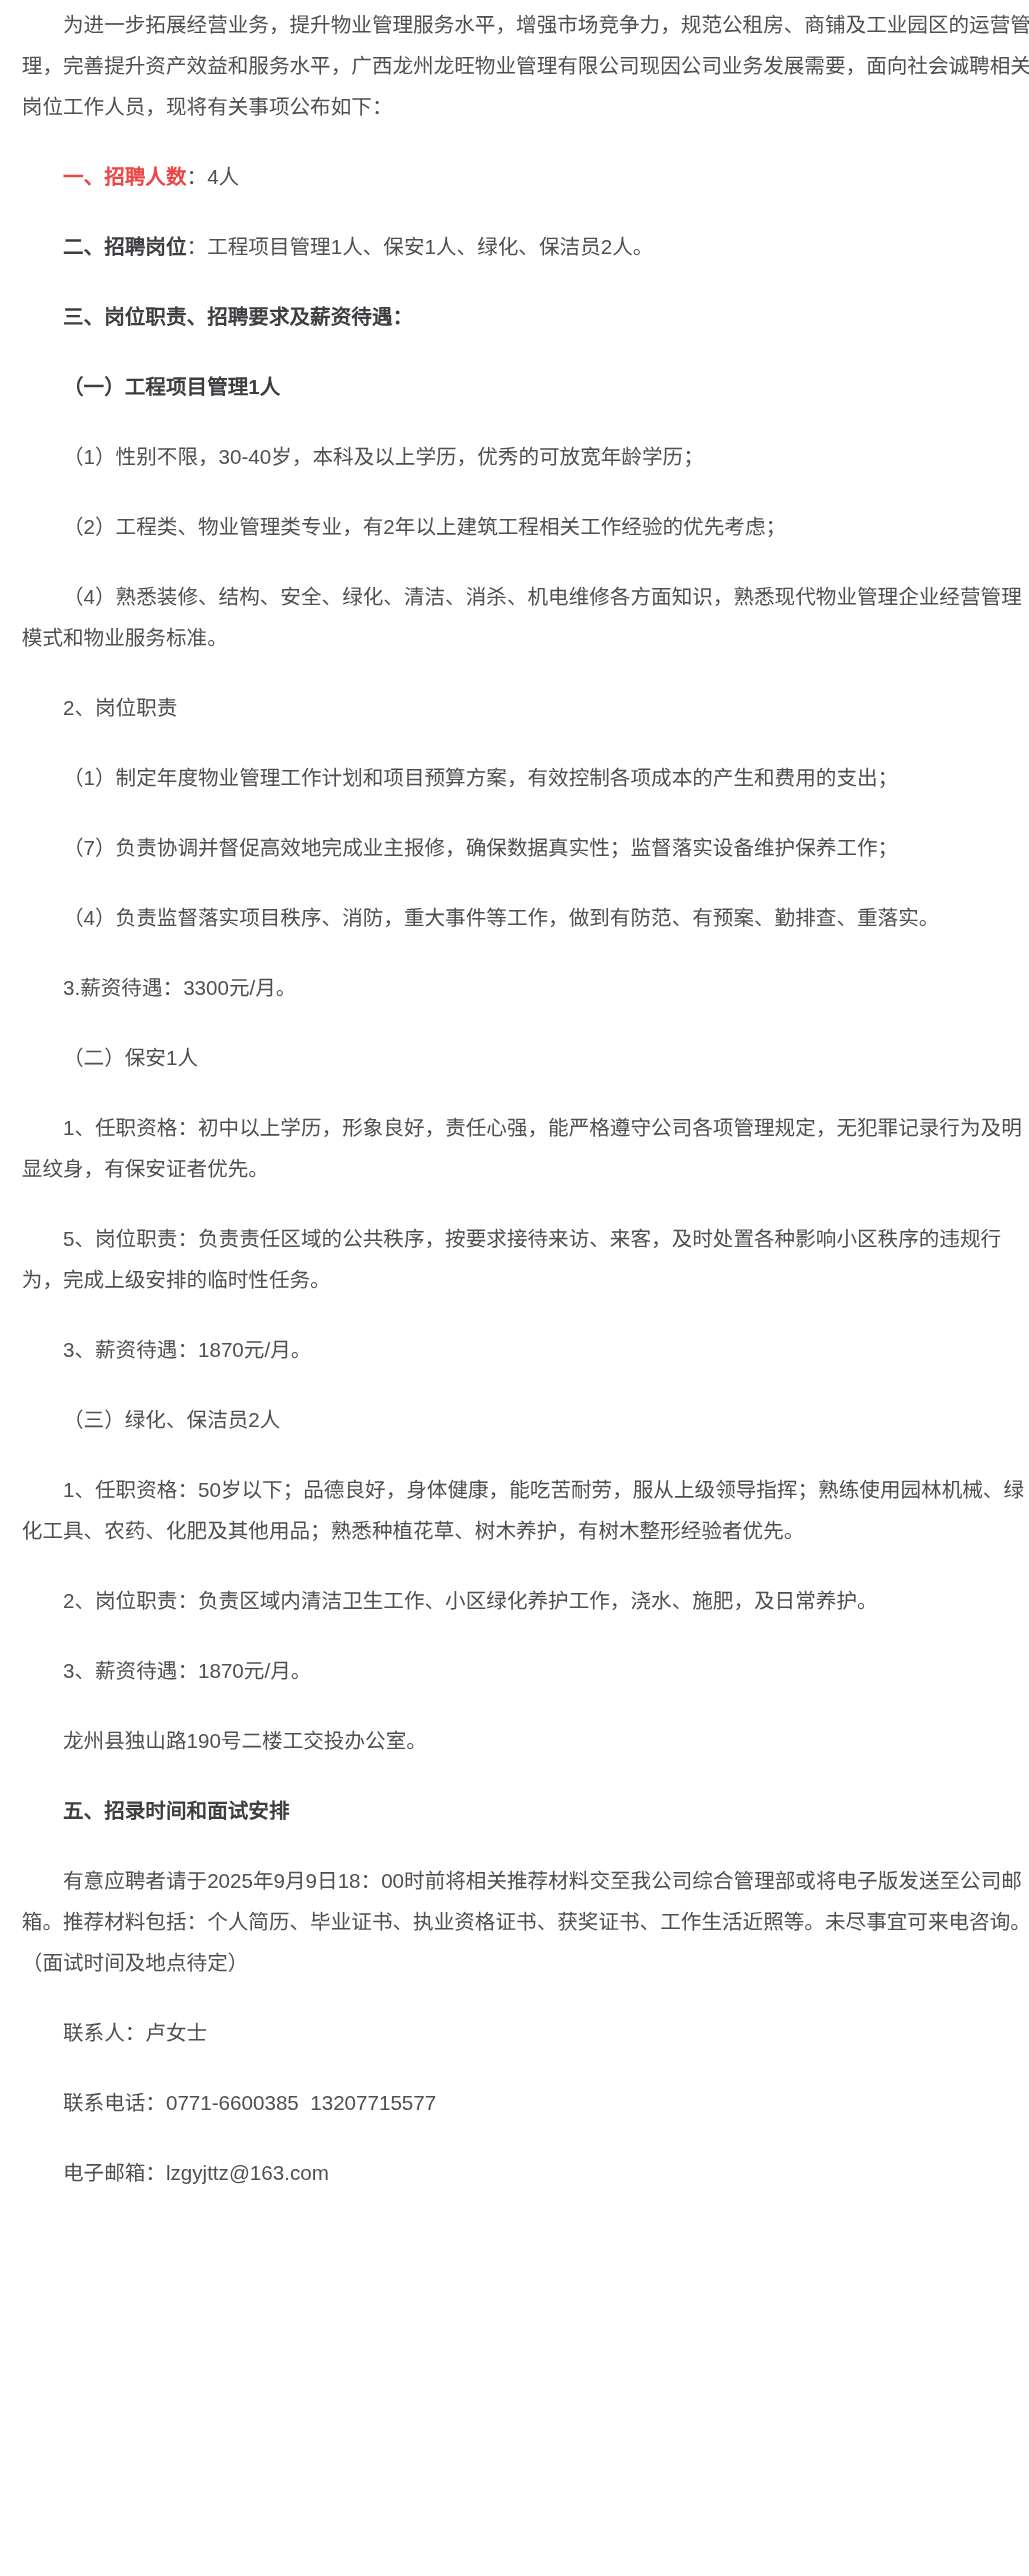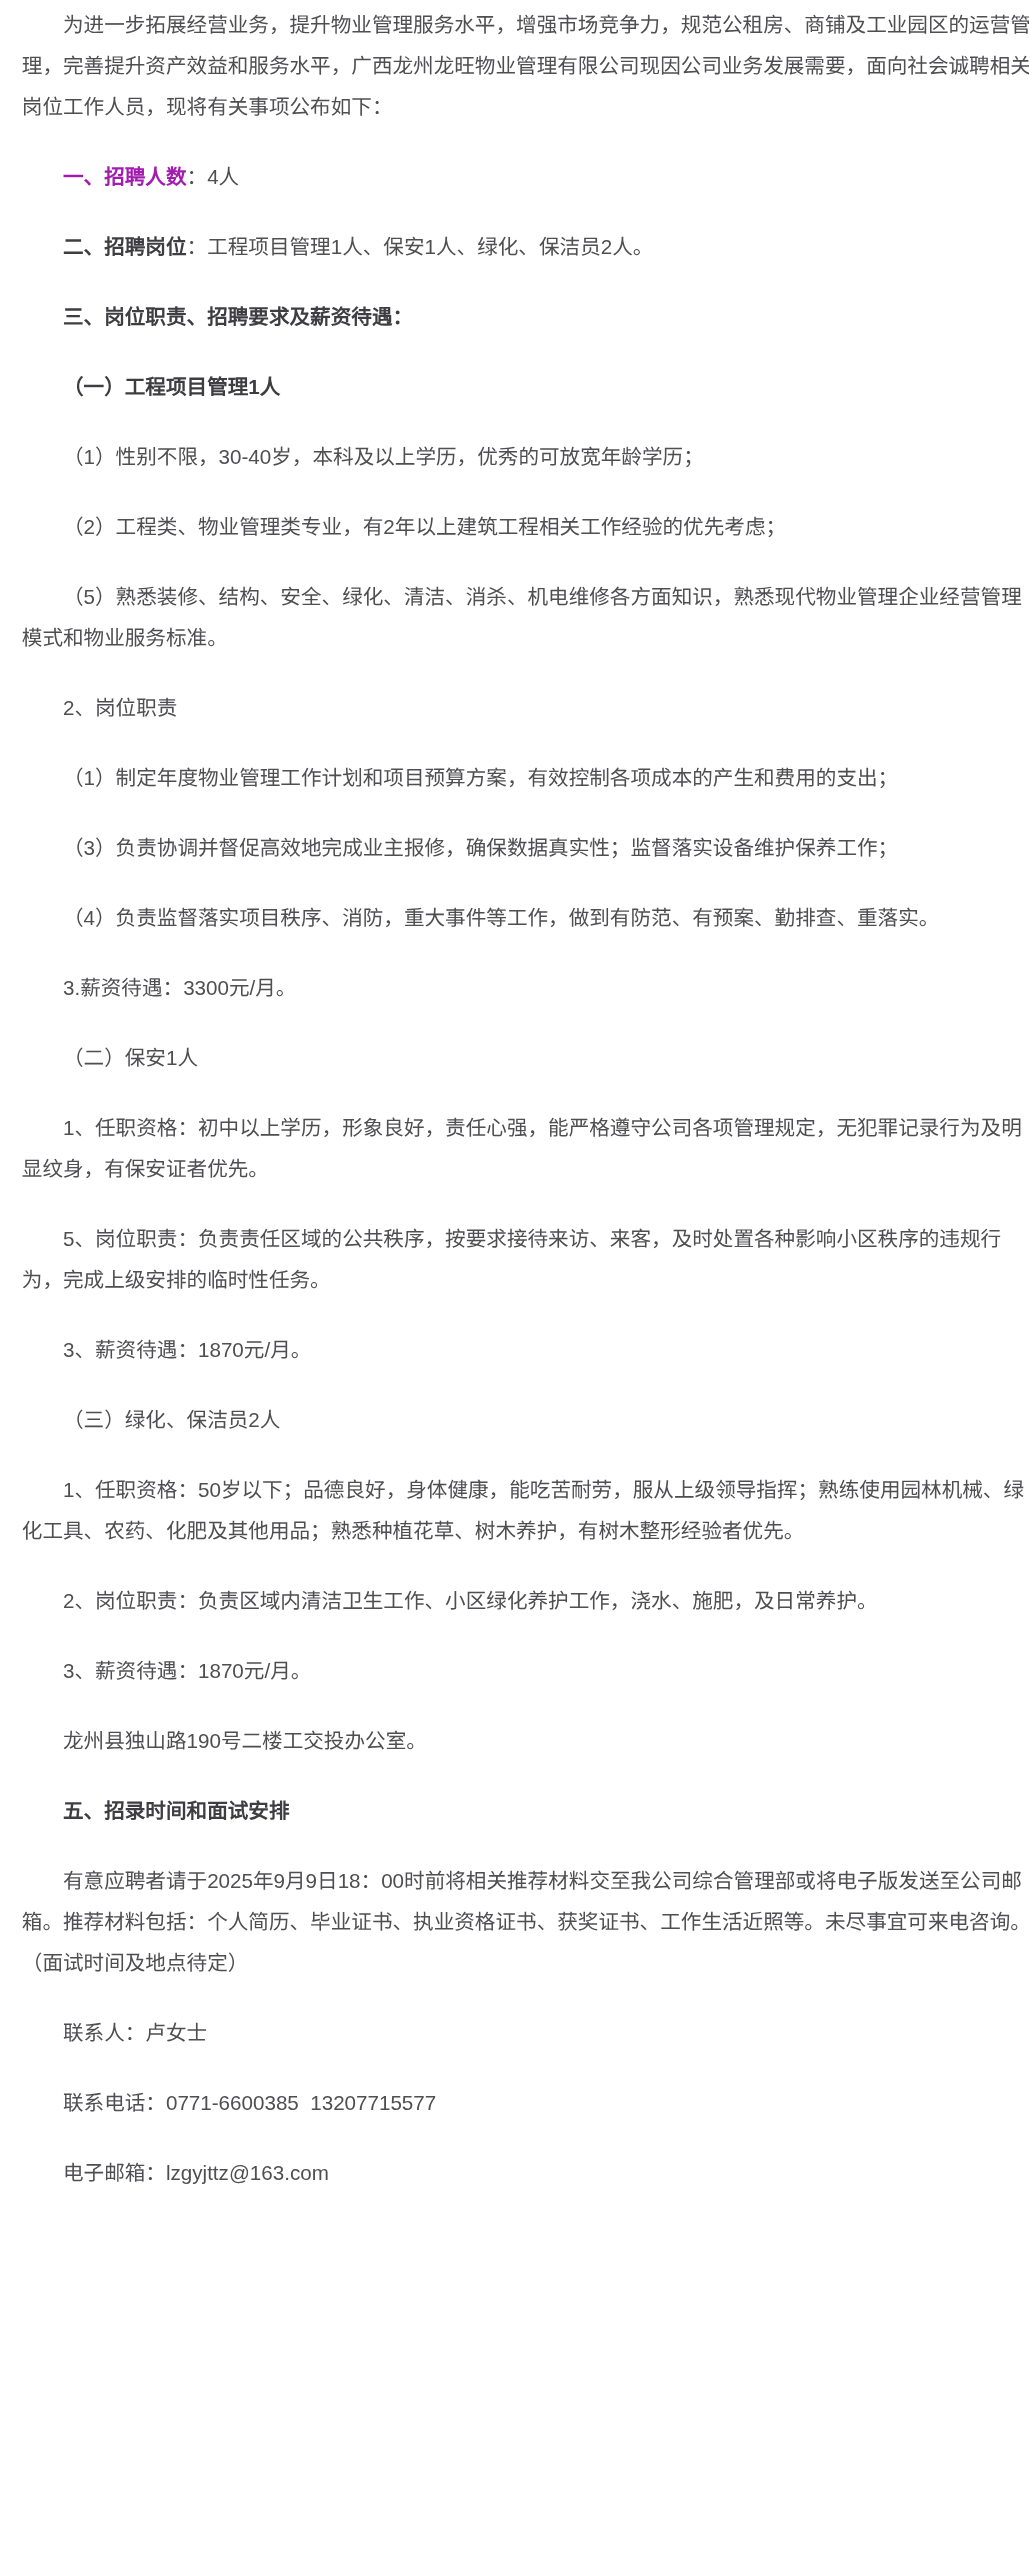--- a/index.html
+++ b/index.html
@@ -30,30 +30,30 @@
   .b {
     font-weight: 700;
     color: #3e3e42;
   }
 </style>
 </head>
 <body>
 
 <div class="doc" id="article-root" style="color: rgb(79, 79, 82); background: rgb(255, 255, 255); margin-left: 12px;">
     <p><span>为进一步拓展经营业务，提升物业管理服务水平，增强市场竞争力，规范公租房、商铺及工业园区的运营管理，完善提升资产效益和服务水平，广西龙州龙旺物业管理有限公司现因公司业务发展需要，面向社会诚聘相关岗位工作人员，现将有关事项公布如下：</span></p>
-    <p><span class="b" style="color: #a21caf;">一、招聘人数</span><span>：4人</span></p>
+    <p><span class="b" style="color: #ef4444;">一、招聘人数</span><span>：4人</span></p>
     <p><span class="b" style="color: rgb(62, 62, 66);">二、招聘岗位</span><span>：工程项目管理1人、保安1人、绿化、保洁员2人。</span></p>
     <p><span class="b" style="color: rgb(62, 62, 66); text-align: center;">三、岗位职责、招聘要求及薪资待遇：</span></p>
     <p><span class="b" style="color: rgb(62, 62, 66);">（一）工程项目管理1人</span></p>
     <p><span>（1）性别不限，30-40岁，本科及以上学历，优秀的可放宽年龄学历；</span></p>
     <p><span>（2）工程类、物业管理类专业，有2年以上建筑工程相关工作经验的优先考虑；</span></p>
-    <p><span>（5）熟悉装修、结构、安全、绿化、清洁、消杀、机电维修各方面知识，熟悉现代物业管理企业经营管理模式和物业服务标准。</span></p>
+    <p><span>（4）熟悉装修、结构、安全、绿化、清洁、消杀、机电维修各方面知识，熟悉现代物业管理企业经营管理模式和物业服务标准。</span></p>
     <p><span>2、岗位职责</span></p>
     <p><span>（1）制定年度物业管理工作计划和项目预算方案，有效控制各项成本的产生和费用的支出；</span></p>
-    <p><span>（3）负责协调并督促高效地完成业主报修，确保数据真实性；监督落实设备维护保养工作；</span></p>
+    <p><span>（7）负责协调并督促高效地完成业主报修，确保数据真实性；监督落实设备维护保养工作；</span></p>
     <p><span>（4）负责监督落实项目秩序、消防，重大事件等工作，做到有防范、有预案、勤排查、重落实。</span></p>
     <p><span>3.薪资待遇：3300元/月。</span></p>
     <p><span>（二）保安1人</span></p>
     <p><span>1、任职资格：初中以上学历，形象良好，责任心强，能严格遵守公司各项管理规定，无犯罪记录行为及明显纹身，有保安证者优先。</span></p>
     <p><span>5、岗位职责：负责责任区域的公共秩序，按要求接待来访、来客，及时处置各种影响小区秩序的违规行为，完成上级安排的临时性任务。</span></p>
     <p><span>3、薪资待遇：1870元/月。</span></p>
     <p><span>（三）绿化、保洁员2人</span></p>
     <p><span>1、任职资格：50岁以下；品德良好，身体健康，能吃苦耐劳，服从上级领导指挥；熟练使用园林机械、绿化工具、农药、化肥及其他用品；熟悉种植花草、树木养护，有树木整形经验者优先。</span></p>
     <p><span>2、岗位职责：负责区域内清洁卫生工作、小区绿化养护工作，浇水、施肥，及日常养护。</span></p>
     <p><span>3、薪资待遇：1870元/月。</span></p>

